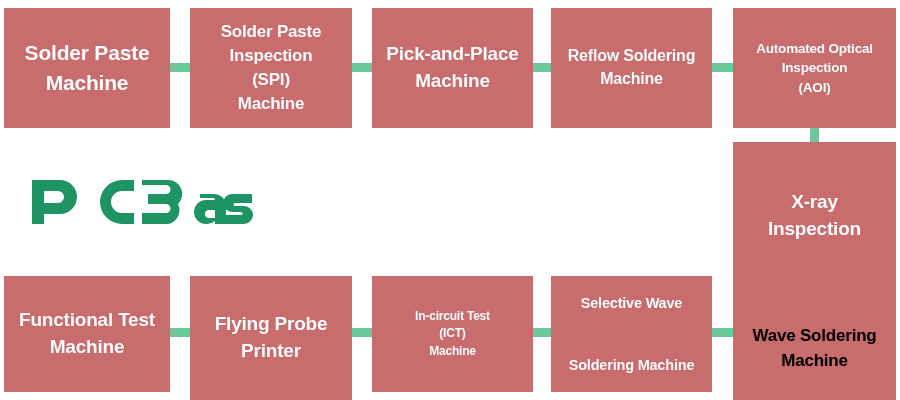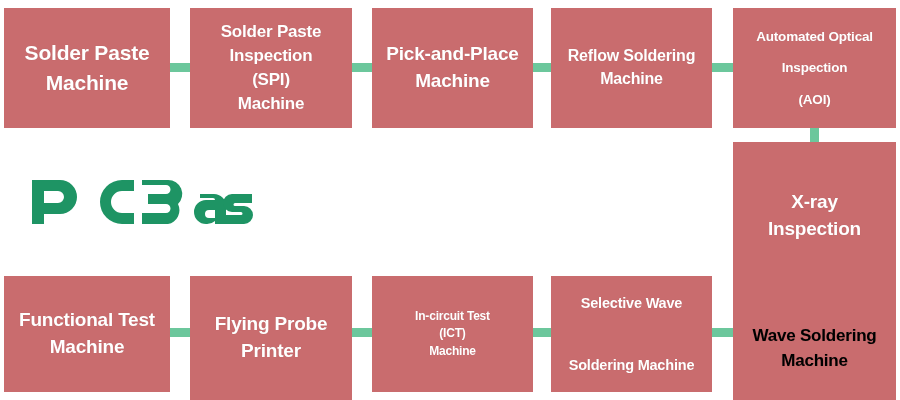--- a/index.html
+++ b/index.html
@@ -85,21 +85,21 @@
       <span class="line">Machine</span>
     </div>
     <div class="node" style="background: rgb(201, 108, 110); color: #ffffff; left: 372px; top: 8px; width: 161px; height: 120px; font-size: 19px;">
       <span class="line">Pick-and-Place</span>
       <span class="line">Machine</span>
     </div>
     <div class="node" style="background: rgb(201, 108, 110); color: rgb(255, 255, 255); left: 551px; top: 8px; width: 161px; height: 120px; font-size: 16px;">
       <span class="line">Reflow Soldering</span>
       <span class="line">Machine</span>
     </div>
-    <div class="node" style="background: rgb(201, 108, 110); color: rgb(255, 255, 255); left: 733px; top: 8px; width: 163px; height: 120px; font-size: 13.5px; gap: 12px;">
+    <div class="node" style="background: rgb(201, 108, 110); color: rgb(255, 255, 255); left: 733px; top: 8px; width: 163px; height: 120px; font-size: 13.5px;">
       <span class="line">Automated Optical</span>
       <span class="line">Inspection</span>
       <span class="line">(AOI)</span>
     </div>
     <div class="node" style="background: rgb(201, 108, 110); color: rgb(255, 255, 255); left: 733px; top: 142px; width: 163px; height: 148px; font-size: 19px;">
       <span class="line">X-ray</span>
       <span class="line">Inspection</span>
     </div>
     <div class="node" style="background: rgb(201, 108, 110); color: #000000; left: 733px; top: 276px; width: 163px; height: 145px; font-size: 17px;">
       <span class="line">Wave Soldering</span>

